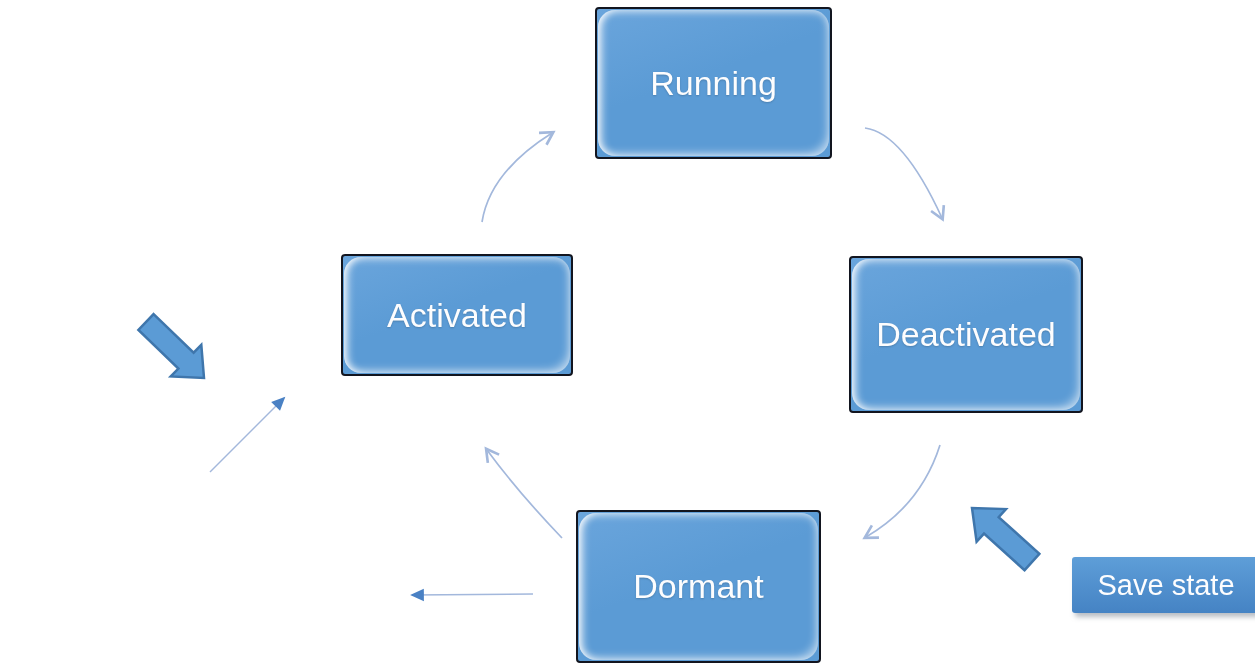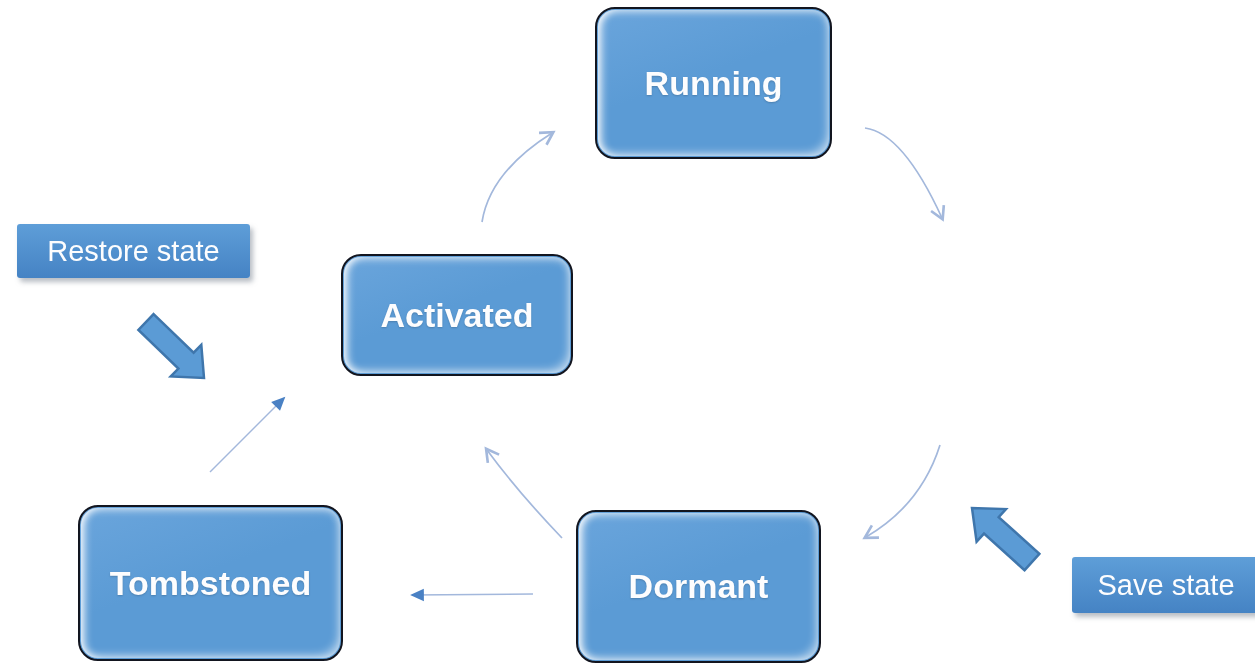--- a/index.html
+++ b/index.html
@@ -20,26 +20,25 @@
     position:relative;width:1255px;height:669px;
     background:var(--background);
     overflow:hidden;
     font-family:"Liberation Sans",sans-serif;
   }
   .node{
     position:absolute;
     display:flex;align-items:center;justify-content:center;
     background:linear-gradient(160deg,var(--node-fill-light) 0%,var(--node-fill) 45%,var(--node-fill) 100%);
     border:2px solid var(--node-border);
-    border-radius:20px;
+    border-radius:4px;
     color:var(--text);
     font-size:34px;
     text-shadow:0 1px 2px rgba(0,0,0,.18);
     box-sizing:border-box;
-    font-weight:bold;
   }
   .node::before{
     content:"";position:absolute;inset:1px;border-radius:17px;pointer-events:none;
     box-shadow:
       inset 6px 0 8px -3px rgba(255,255,255,.95),
       inset 0 6px 9px -4px rgba(255,255,255,.55),
       inset -6px -7px 10px -5px rgba(255,255,255,.6);
   }
   .node-running    {left:595px;top:7px;  width:237px;height:152px;}
   .node-activated  {left:341px;top:254px;width:232px;height:122px;}
@@ -88,34 +87,31 @@
     <path class="edge edge-straight" d="M 210 472 L 284 398" marker-end="url(#filledHead)"></path>
 
     <polygon class="block-arrow" points="153.6,314.1 193.6,352.7 201.3,344.8 204,378 170.7,376.4 178.4,368.5 138.4,329.9"></polygon>
     <polygon class="block-arrow" points="1024.6,570.2 984.0,533.6 976.6,541.7 972,508 1006.0,509.1 998.7,517.2 1039.4,553.8"></polygon>
   </svg>
 
   <div class="node node-running">
     <span>Running</span>
   </div>
 
+  <div class="node node-deactivated">
+    <span>Deactivated</span>
+  </div>
 
   <div class="node node-dormant">
     <span>Dormant</span>
   </div>
 
-  <div class="node node-tombstoned">
-    <span>Tombstoned</span>
-  </div>
 
   <div class="node node-activated">
     <span>Activated</span>
   </div>
 
-  <div class="callout callout-restore">
-    <span>Restore state</span>
-  </div>
 
   <div class="callout callout-save">
     <span>Save state</span>
   </div>
 
 </div>
 
 </body></html>

